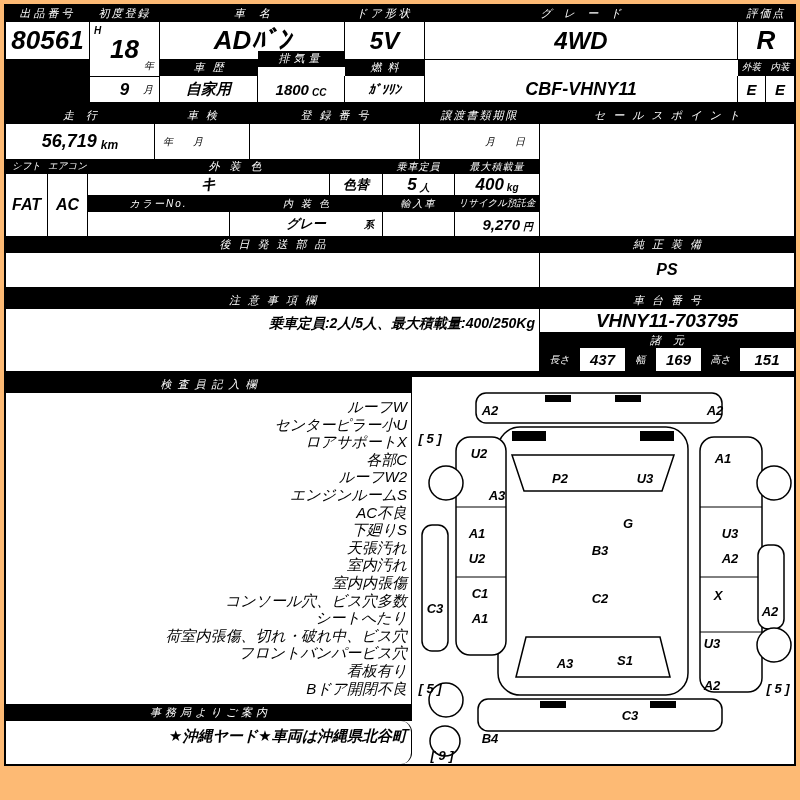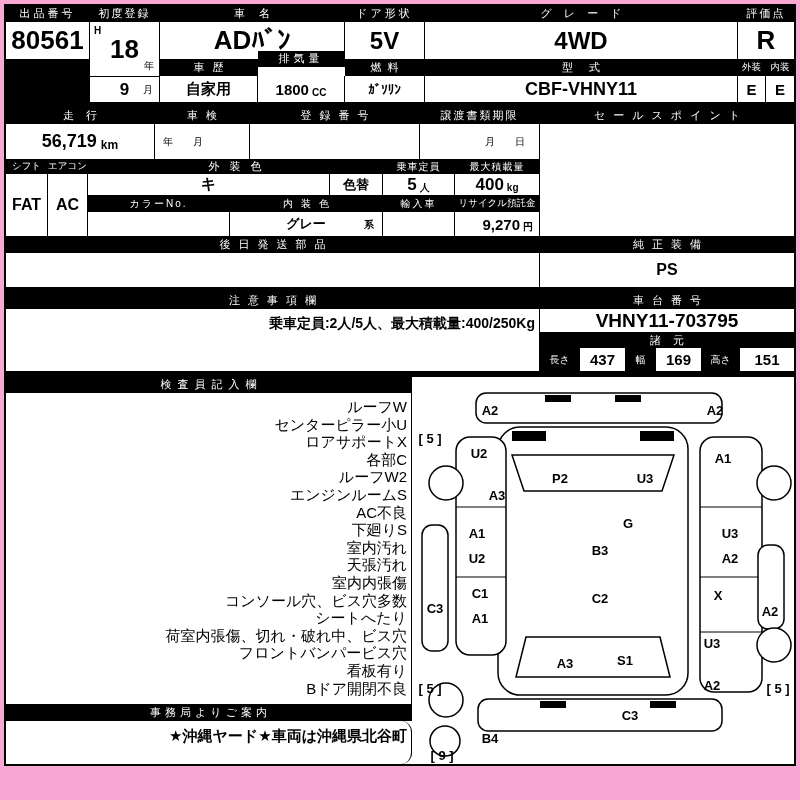--- a/index.html
+++ b/index.html
@@ -1,18 +1,18 @@
 <!DOCTYPE html>
 <html><head>
 <meta charset="utf-8">
 <style>
   * { margin:0; padding:0; box-sizing:border-box; }
   html,body { background:#fff; }
   body { width:800px; height:800px; font-family:"Liberation Sans","DejaVu Sans",sans-serif; color:#000; }
-  .sheet { position:relative; width:800px; height:800px; background:#f9a8d4; overflow:hidden; }
+  .sheet { position:relative; width:800px; height:800px; background:#fdba74; overflow:hidden;font-style:italic; }
   .frame { position:absolute; left:4px; top:4px; width:792px; height:762px; border:2px solid #000; background:#fff; }
   .cell { position:absolute; border-right:1px solid #000; border-bottom:1px solid #000; background:#fff;
           display:flex; align-items:center; justify-content:center; overflow:hidden; }
   .hdr { background:#000; color:#fff; font-size:11px; font-weight:normal; }
   .val { font-weight:bold; }
   .plain { font-weight:normal; }
   .left { justify-content:flex-start; }
   .right { justify-content:flex-end; }
   .block { display:block; text-align:right; }
   .nr { border-right:none; }
@@ -70,21 +70,20 @@
     </div>
     <div class="cell val" style="left:154px;top:16px;width:185px;height:38px;font-size:26px">ADﾊﾞﾝ</div>
     <div class="cell val" style="left:339px;top:16px;width:80px;height:38px;font-size:24px">5V</div>
     <div class="cell val" style="left:419px;top:16px;width:313px;height:38px;font-size:24px">4WD</div>
     <div class="cell val nr" style="left:732px;top:16px;width:56px;height:38px;font-size:26px">R</div>
 
     <div class="cell blackbox" style="left:0;top:54px;width:84px;height:43px"></div>
     <div class="cell hdr" style="left:154px;top:54px;width:98px;height:16px;letter-spacing:8px;text-indent:8px">車歴</div>
     <div class="cell hdr" style="left:252px;top:45px;width:87px;height:16px;letter-spacing:4px">排気量</div>
     <div class="cell hdr" style="left:339px;top:54px;width:80px;height:16px;letter-spacing:6px;text-indent:6px">燃料</div>
-    <div class="cell hdr" style="left:419px;top:54px;width:313px;height:16px;letter-spacing:16px;text-indent:16px">型式</div>
     <div class="cell hdr fs9" style="left:732px;top:54px;width:28px;height:16px">外装</div>
     <div class="cell hdr fs9 nr" style="left:760px;top:54px;width:28px;height:16px">内装</div>
 
     <div class="cell val" style="left:154px;top:70px;width:98px;height:27px;font-size:15px">自家用</div>
     <div class="cell val" style="left:252px;top:70px;width:87px;height:27px;font-size:15px">
       <span>1800</span>
       <span class="u">CC</span>
     </div>
     <div class="cell val" style="left:339px;top:70px;width:80px;height:27px;font-size:13px">ｶﾞｿﾘﾝ</div>
     <div class="cell val" style="left:419px;top:70px;width:313px;height:27px;font-size:18px">CBF-VHNY11</div>
@@ -167,22 +166,22 @@
     <div class="cell hdr" style="left:0;top:371px;width:406px;height:16px;letter-spacing:6px;text-indent:6px">検査員記入欄</div>
     <div class="cell block notes" style="left:0;top:387px;width:406px;height:312px">
         <div>ルーフW</div>
         <div>センターピラー小U</div>
         <div>ロアサポートX</div>
         <div>各部C</div>
         <div>ルーフW2</div>
         <div>エンジンルームS</div>
         <div>AC不良</div>
         <div>下廻りS</div>
+        <div>天張汚れ</div>
         <div>室内汚れ</div>
-        <div>天張汚れ</div>
         <div>室内内張傷</div>
         <div>コンソール穴、ビス穴多数</div>
         <div>シートへたり</div>
         <div>荷室内張傷、切れ・破れ中、ビス穴</div>
         <div>フロントバンパービス穴</div>
         <div>看板有り</div>
         <div>Bドア開閉不良</div>
       </div>
 
     <div class="cell hdr" style="left:0;top:699px;width:406px;height:16px;letter-spacing:4px;text-indent:4px">事務局よりご案内</div>

